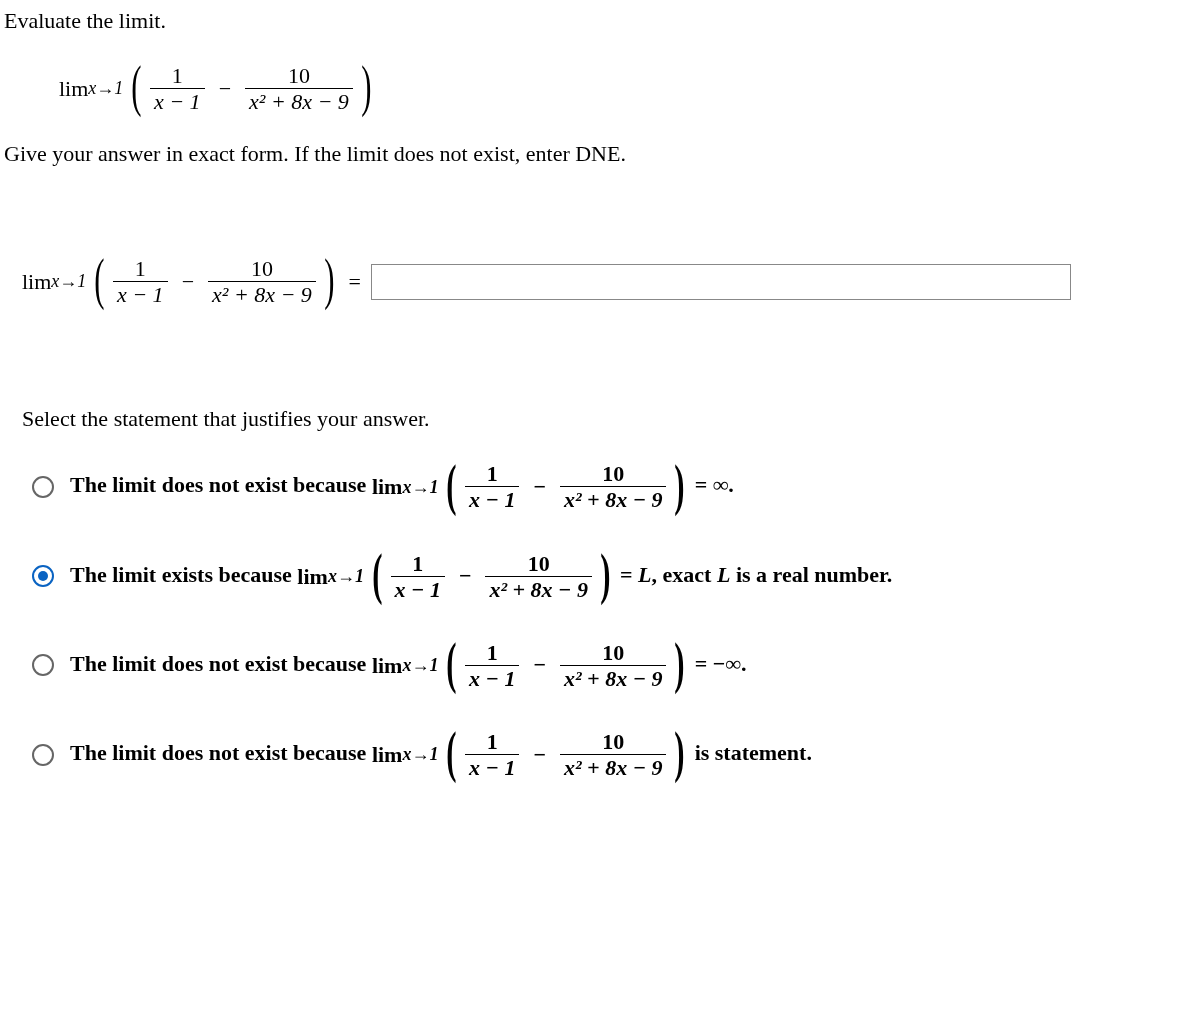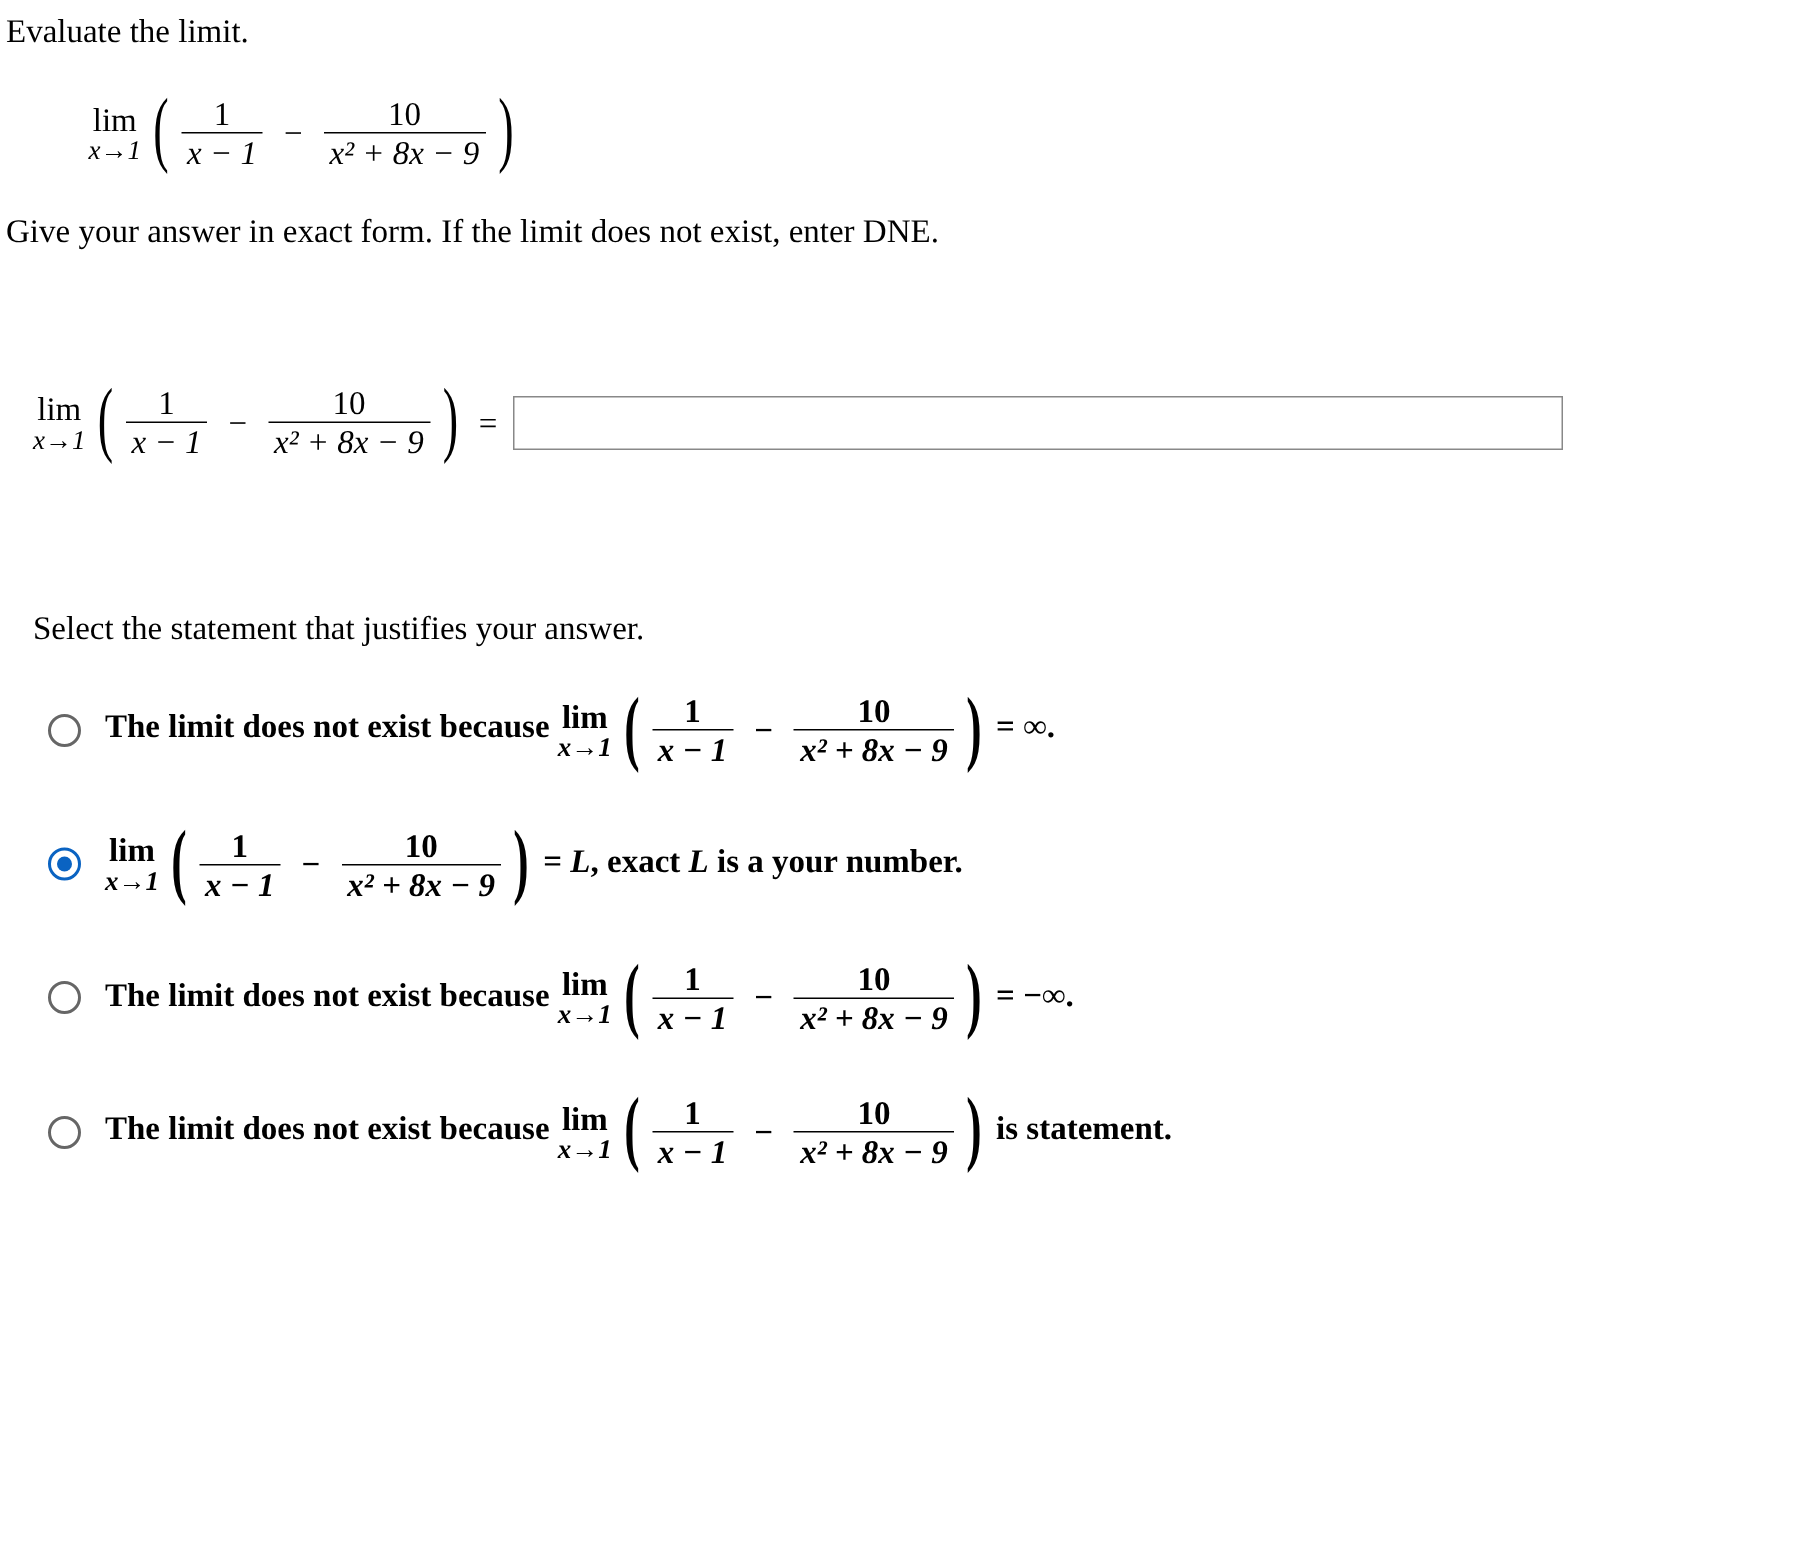--- a/index.html
+++ b/index.html
@@ -60,21 +60,21 @@
   }
 
   
   .math {
     display: inline-flex;
     align-items: center;
     vertical-align: middle;
   }
   .lim {
     display: inline-flex;
-    flex-direction: column;
+    flex-direction: row;
     align-items: center;
     line-height: 1.05;
     margin-right: 4px;
   }
   .lim .top { font-size: 22px; }
   .lim .bot { font-size: 18px; }
   .paren {
     font-size: 56px;
     line-height: 0.8;
     transform: scaleX(0.55);
@@ -187,40 +187,41 @@
       </span>
       <span> = ∞.</span>
     </span>
   </div>
 
   <div class="opt-row">
     <span class="radio selected">
         <span class="dot"></span>
       </span>
     <span class="expr-text">
-      <span class="math">
-        <span class="lim">
-          <span class="top">lim</span>
-          <span class="bot ital">x→1</span>
-        </span>
-        <span class="paren">(</span>
-        <span class="frac">
-          <span class="n">1</span>
-          <span class="bar"></span>
-          <span class="d ital">x − 1</span>
-        </span>
-        <span class="op">−</span>
-        <span class="frac">
-          <span class="n">10</span>
-          <span class="bar"></span>
-          <span class="d ital">x² + 8x − 9</span>
-        </span>
-        <span class="paren">)</span>
-      </span>
-      <span> = </span><span class="ital">L</span><span>, exact </span><span class="ital">L</span><span> is a your number.</span>
+      <span>The limit exists because </span>
+      <span class="math">
+        <span class="lim">
+          <span class="top">lim</span>
+          <span class="bot ital">x→1</span>
+        </span>
+        <span class="paren">(</span>
+        <span class="frac">
+          <span class="n">1</span>
+          <span class="bar"></span>
+          <span class="d ital">x − 1</span>
+        </span>
+        <span class="op">−</span>
+        <span class="frac">
+          <span class="n">10</span>
+          <span class="bar"></span>
+          <span class="d ital">x² + 8x − 9</span>
+        </span>
+        <span class="paren">)</span>
+      </span>
+      <span> = </span><span class="ital">L</span><span>, exact </span><span class="ital">L</span><span> is a real number.</span>
     </span>
   </div>
 
   <div class="opt-row">
     <span class="radio"></span>
     <span class="expr-text">
       <span>The limit does not exist because </span>
       <span class="math">
         <span class="lim">
           <span class="top">lim</span>

